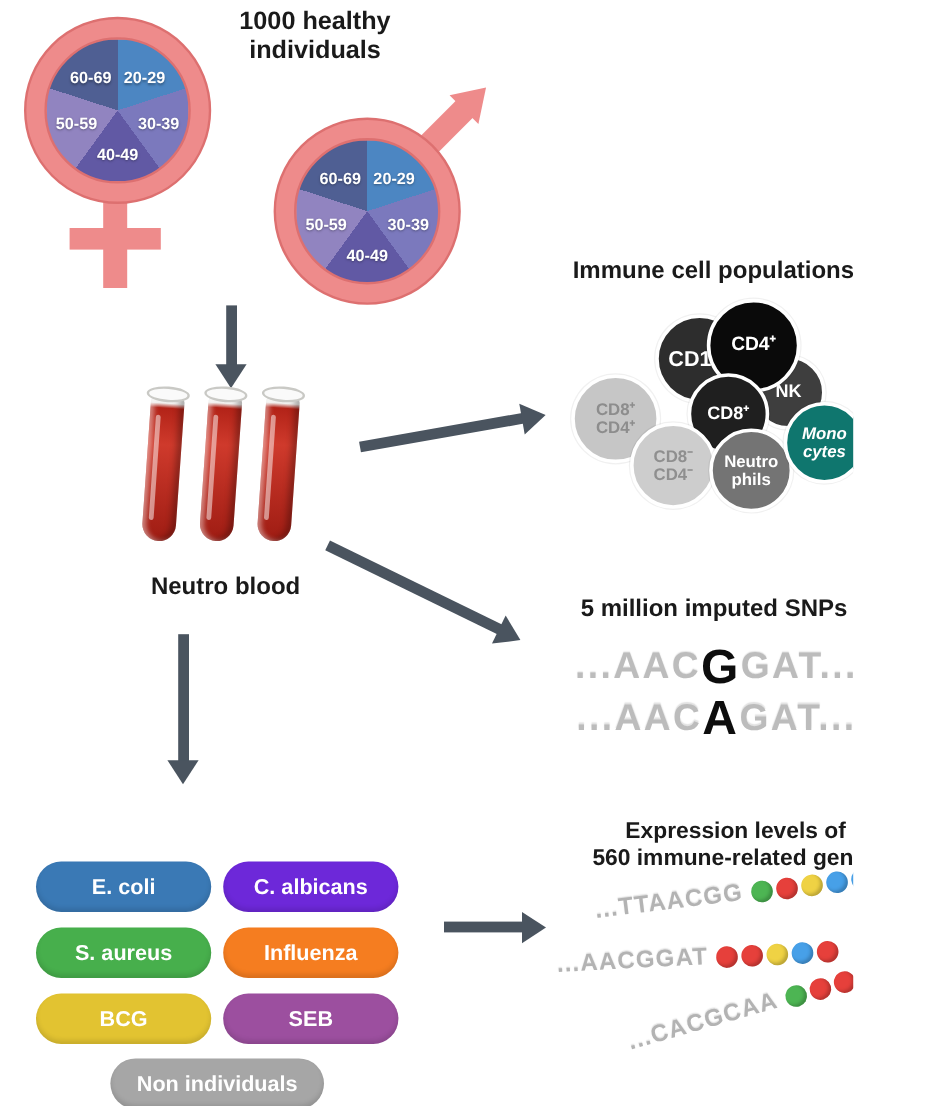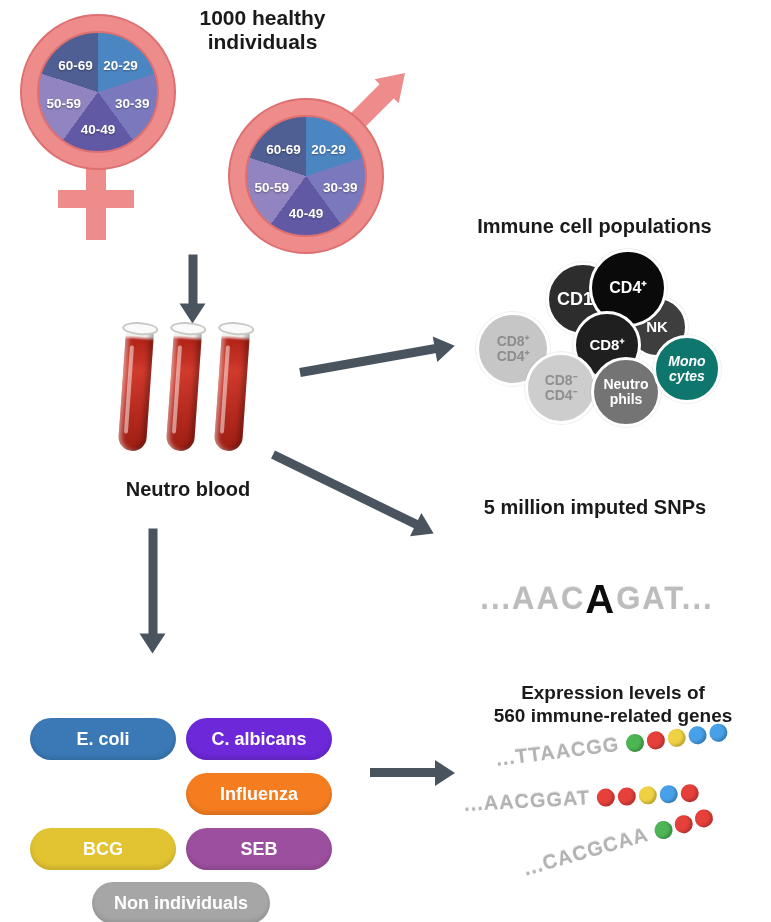--- a/index.html
+++ b/index.html
@@ -1,18 +1,18 @@
 <!DOCTYPE html>
 <html><head>
 <meta charset="utf-8">
 <style>
   html,body{margin:0;padding:0;background:#fff;}
   .canvas{
     position:relative;width:711px;height:922px;background:#ffffff;overflow:hidden;
-    font-family:"Liberation Sans", sans-serif;color:#1a1a1a;padding-left:34px;
+    font-family:"Liberation Sans", sans-serif;color:#1a1a1a;
   }
   .pre{white-space:pre-line;}
 
   
   .fig-title{position:absolute;left:160px;top:6px;width:205px;text-align:center;
     font-size:21px;font-weight:bold;line-height:1.15;}
   .section-title{position:absolute;text-align:center;font-weight:bold;font-size:20px;line-height:1.2;}
   .cells-title{left:452px;top:214px;width:285px;}
   .snps-title{left:450px;top:495px;width:290px;}
   .genes-title{left:462px;top:682px;width:302px;font-size:19px;}
@@ -161,24 +161,26 @@
   <div class="cell c-cd4 pre">CD4⁺</div>
   <div class="cell c-cd8 pre">CD8⁺</div>
   <div class="cell c-dn pre">CD8⁻
 CD4⁻</div>
   <div class="cell c-neutro pre">Neutro
 phils</div>
   <div class="cell c-mono pre">Mono
 cytes</div>
 
   <div class="section-title snps-title">5 million imputed SNPs</div>
+  <div class="snp-line snp1"><span>...AAC</span><span class="variant">G</span><span>GAT...</span></div>
   <div class="snp-line snp2"><span>...AAC</span><span class="variant">A</span><span>GAT...</span></div>
 
   <div class="pill p1" style="background: rgb(58, 121, 181);">E. coli</div>
   <div class="pill p2" style="background: #6d28d9;">C. albicans</div>
+  <div class="pill p3" style="background: rgb(71, 175, 76);">S. aureus</div>
   <div class="pill p4" style="background: rgb(245, 125, 32);">Influenza</div>
   <div class="pill p5" style="background: rgb(226, 195, 49);">BCG</div>
   <div class="pill p6" style="background: rgb(156, 79, 159);">SEB</div>
   <div class="pill p7" style="background: rgb(166, 166, 166);">Non individuals</div>
 
   <div class="section-title genes-title pre">Expression levels of
 560 immune-related genes</div>
 
   <div class="gene-row g1">
     <span>...TTAACGG</span>

